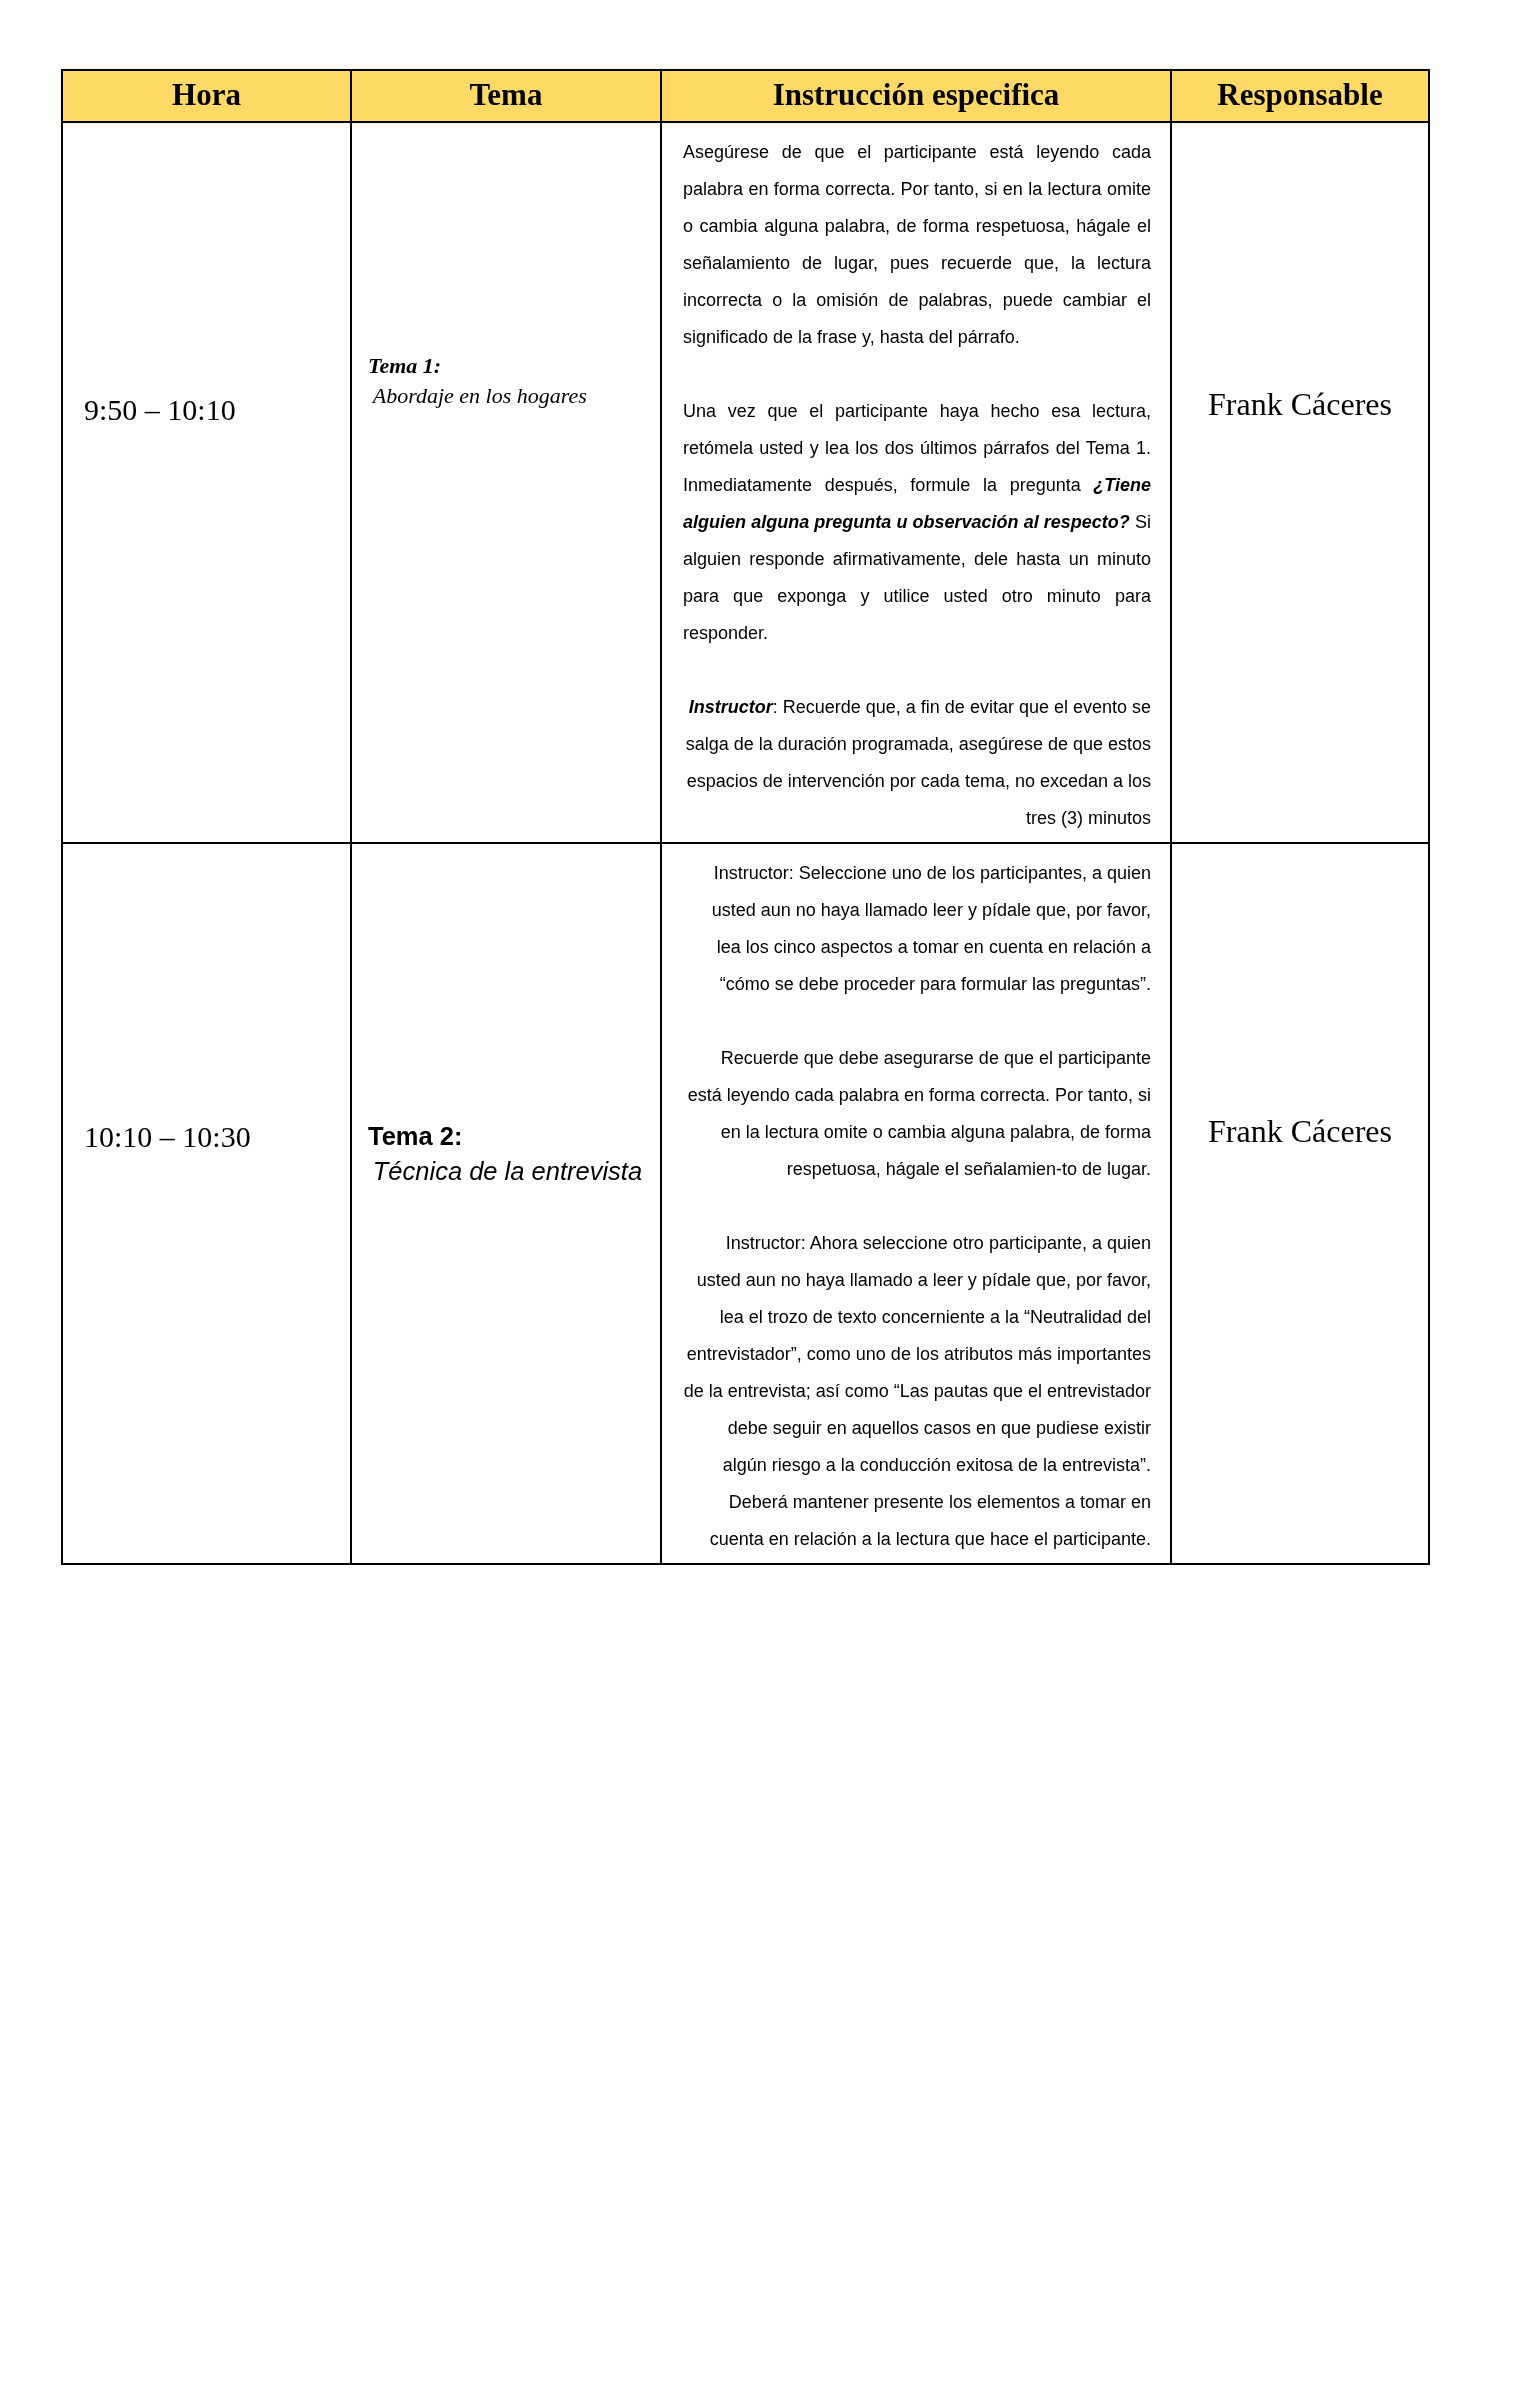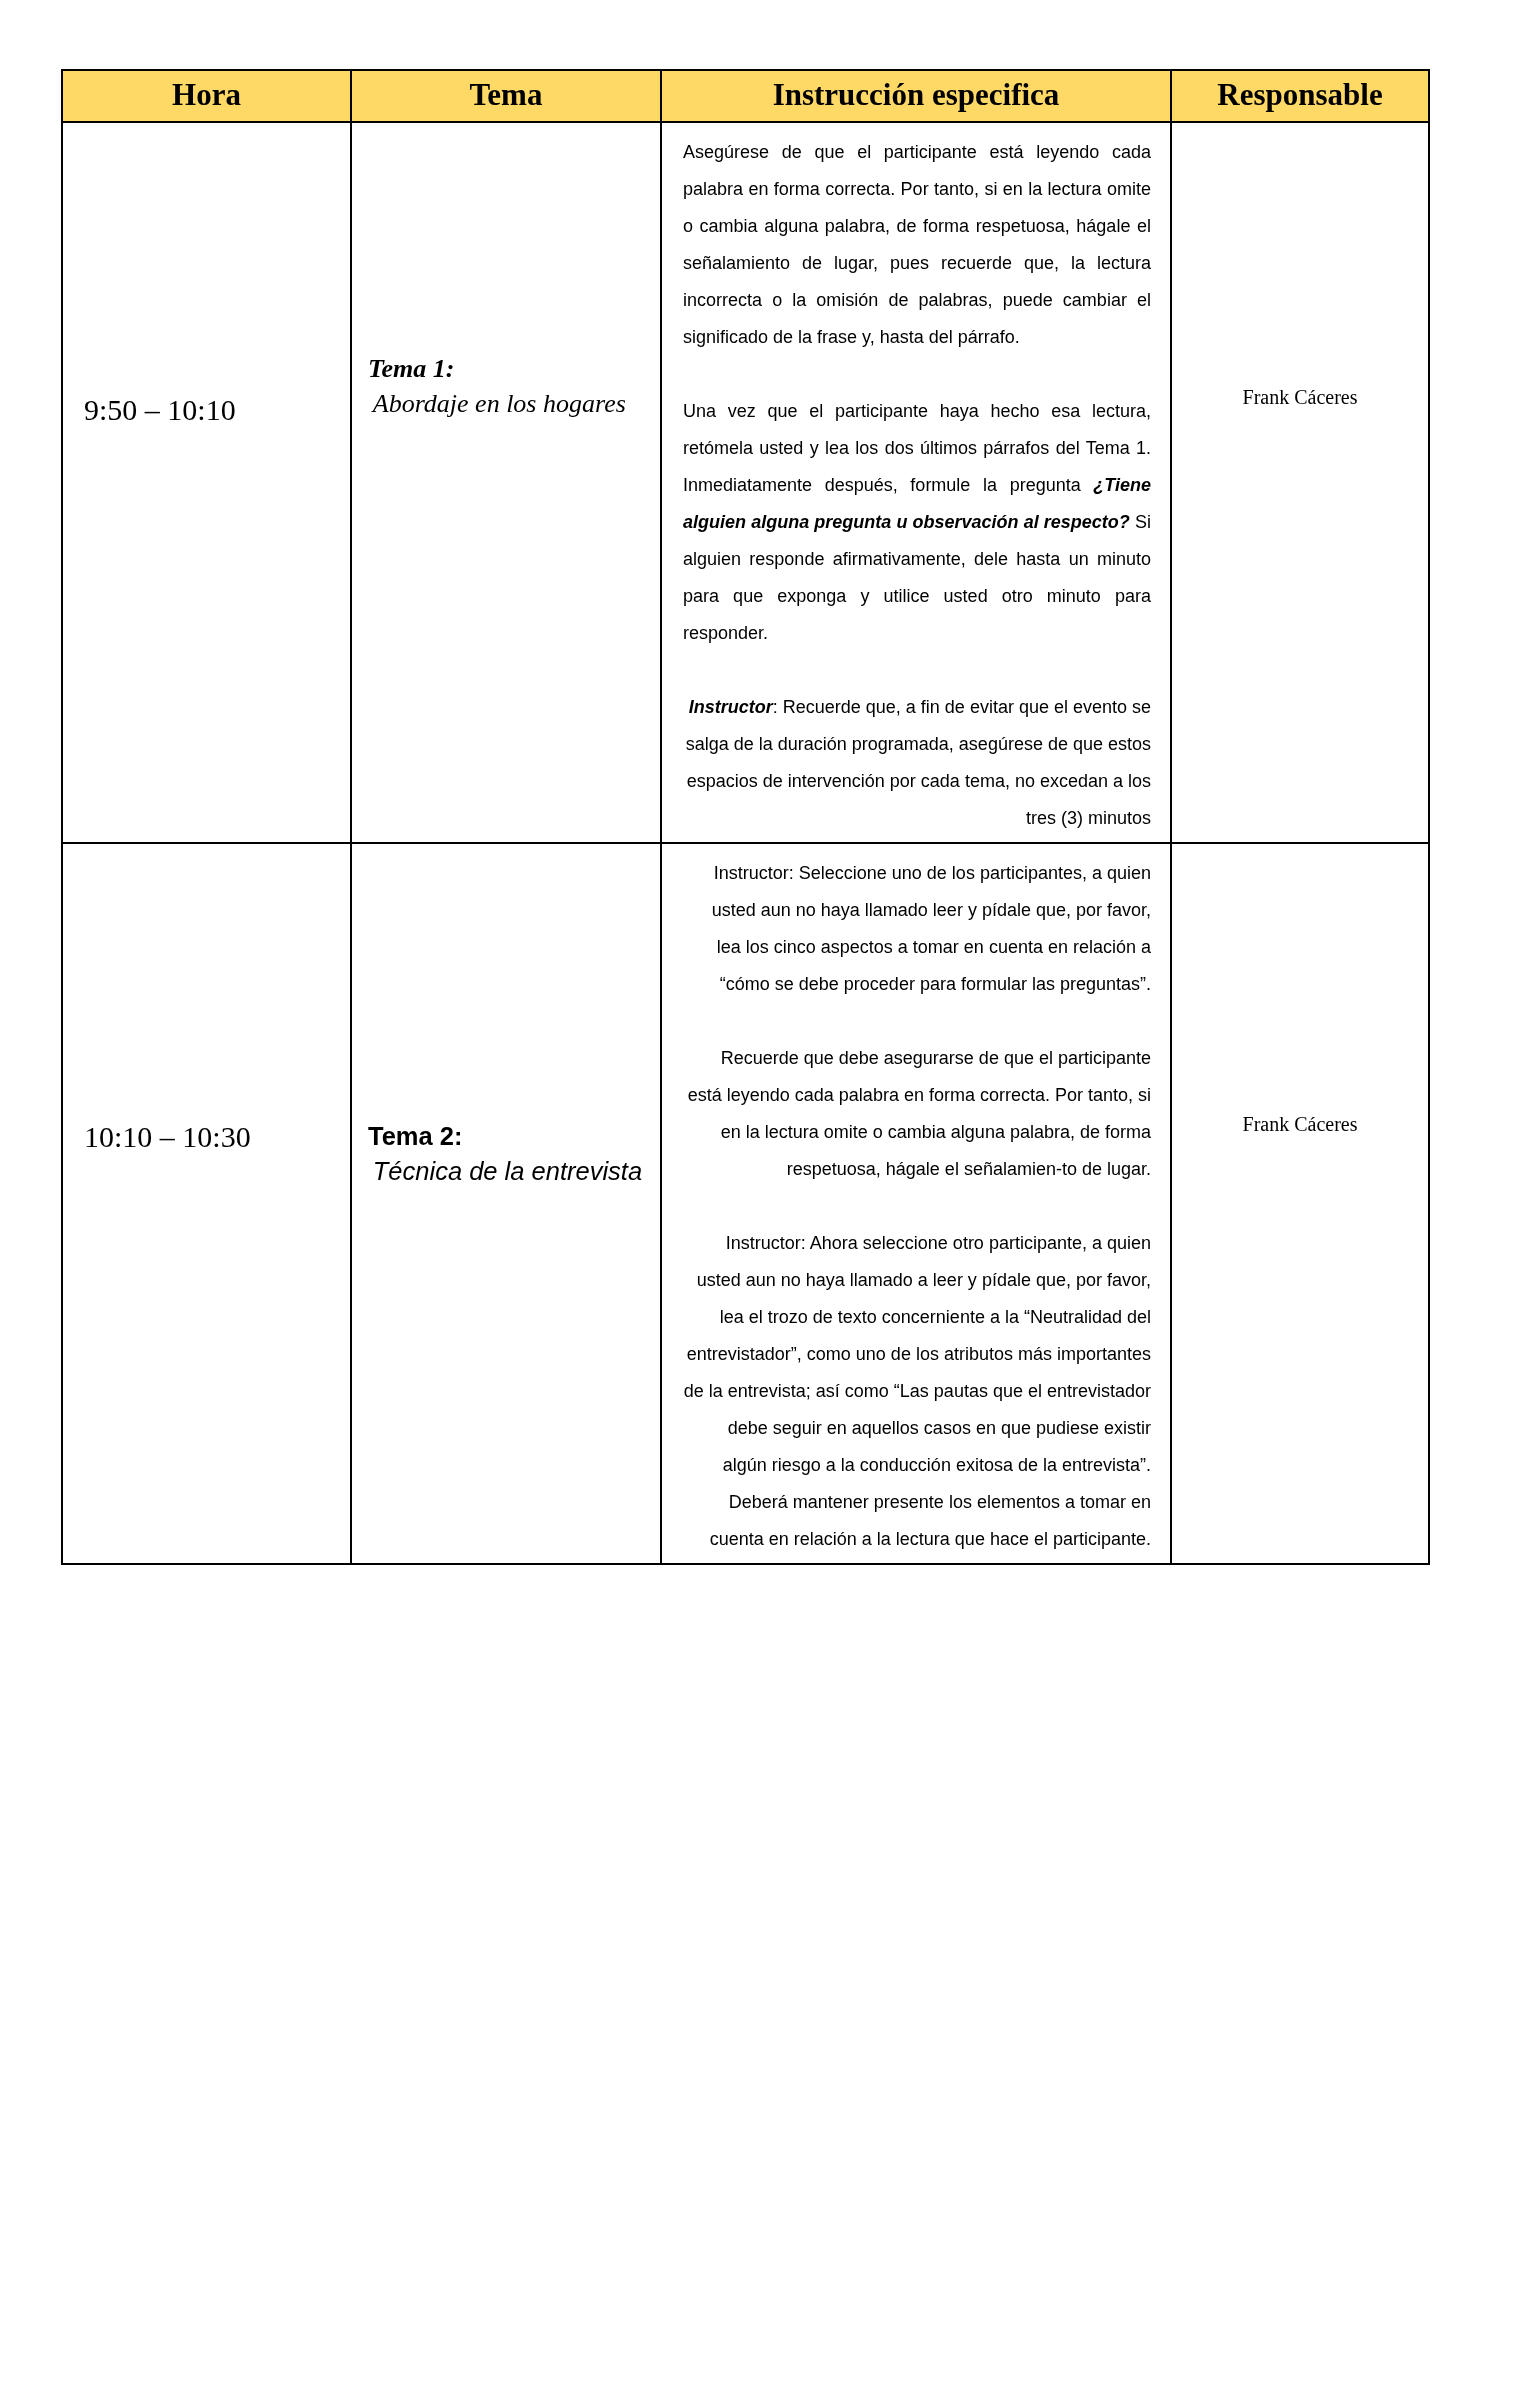--- a/index.html
+++ b/index.html
@@ -42,32 +42,32 @@
   .col-instr { width: 510px; }
   .col-resp { width: 258px; }
 
   .cell-hora {
     font-family: "Liberation Serif", serif;
     font-size: 30px;
     padding-left: 21px;
   }
   .cell-resp {
     font-family: "Liberation Serif", serif;
-    font-size: 20px;
+    font-size: 32px;
     text-align: center;
     padding-left: 4.8px;
     padding-right: 4.8px;
   }
   .cell-tema {
     padding-left: 16px;
     padding-right: 12.8px;
   }
   .tema-serif {
     font-family: "Liberation Serif", serif;
-    font-size: 26px;
+    font-size: 22px;
     font-style: italic;
     line-height: 1.35;
   }
   .tema-serif .tema-title { font-weight: bold; }
   .tema-sans {
     font-family: "Liberation Sans", sans-serif;
     font-size: 25.5px;
     line-height: 1.35;
     margin-top: 36px;
   }

